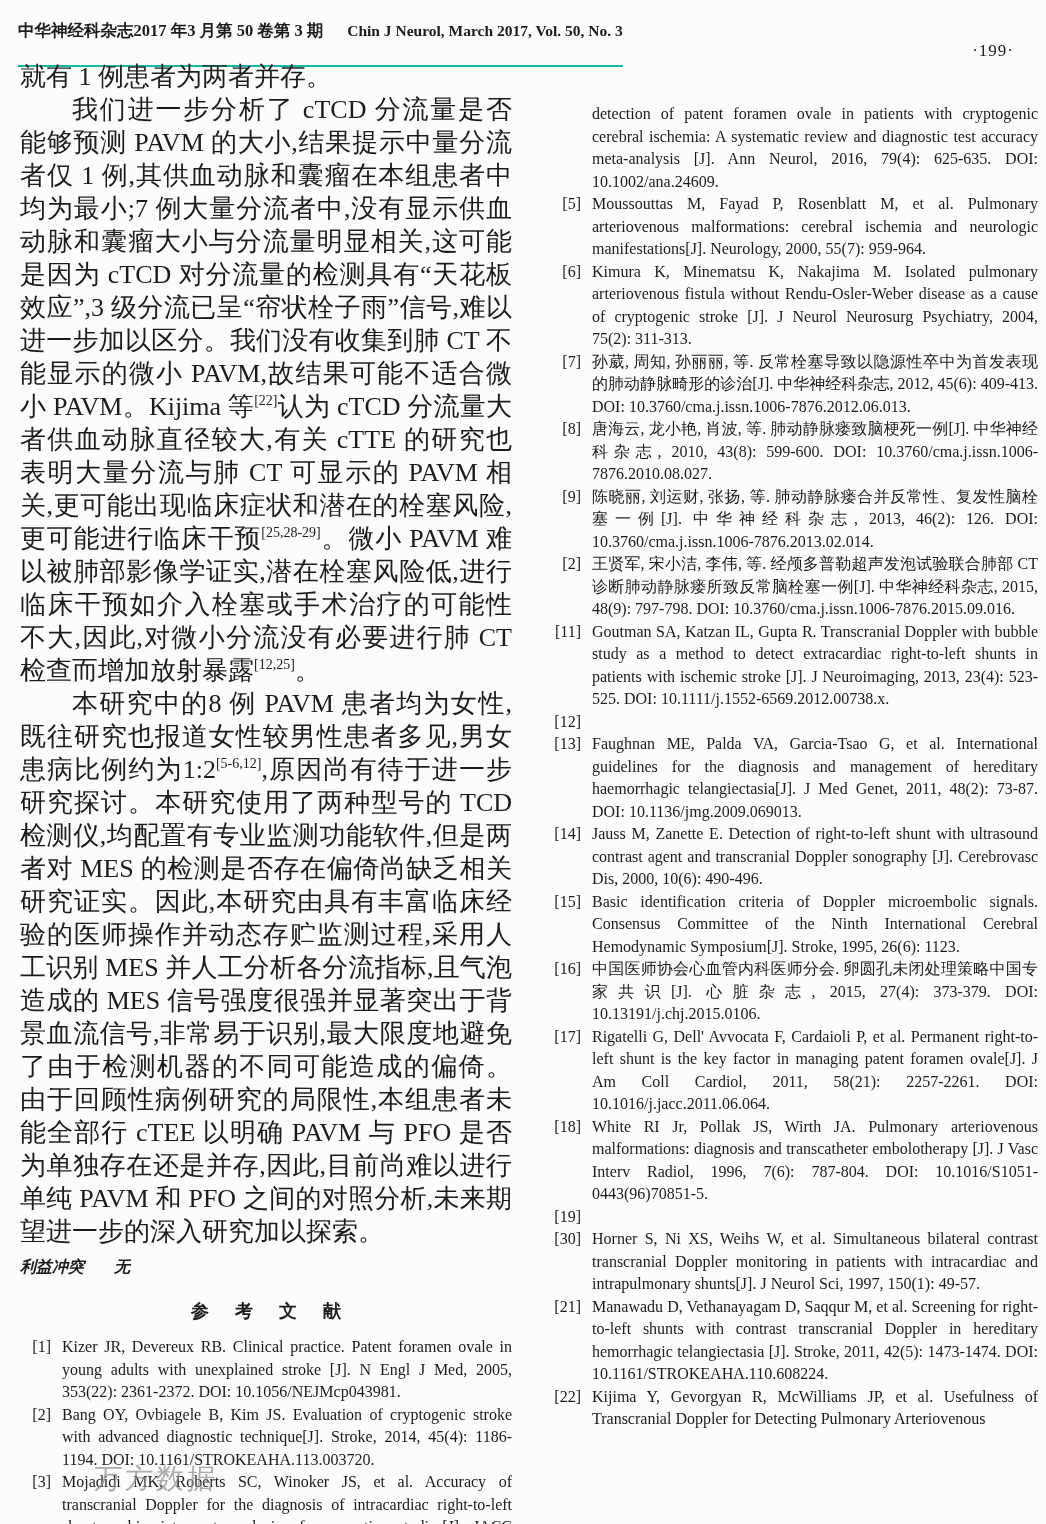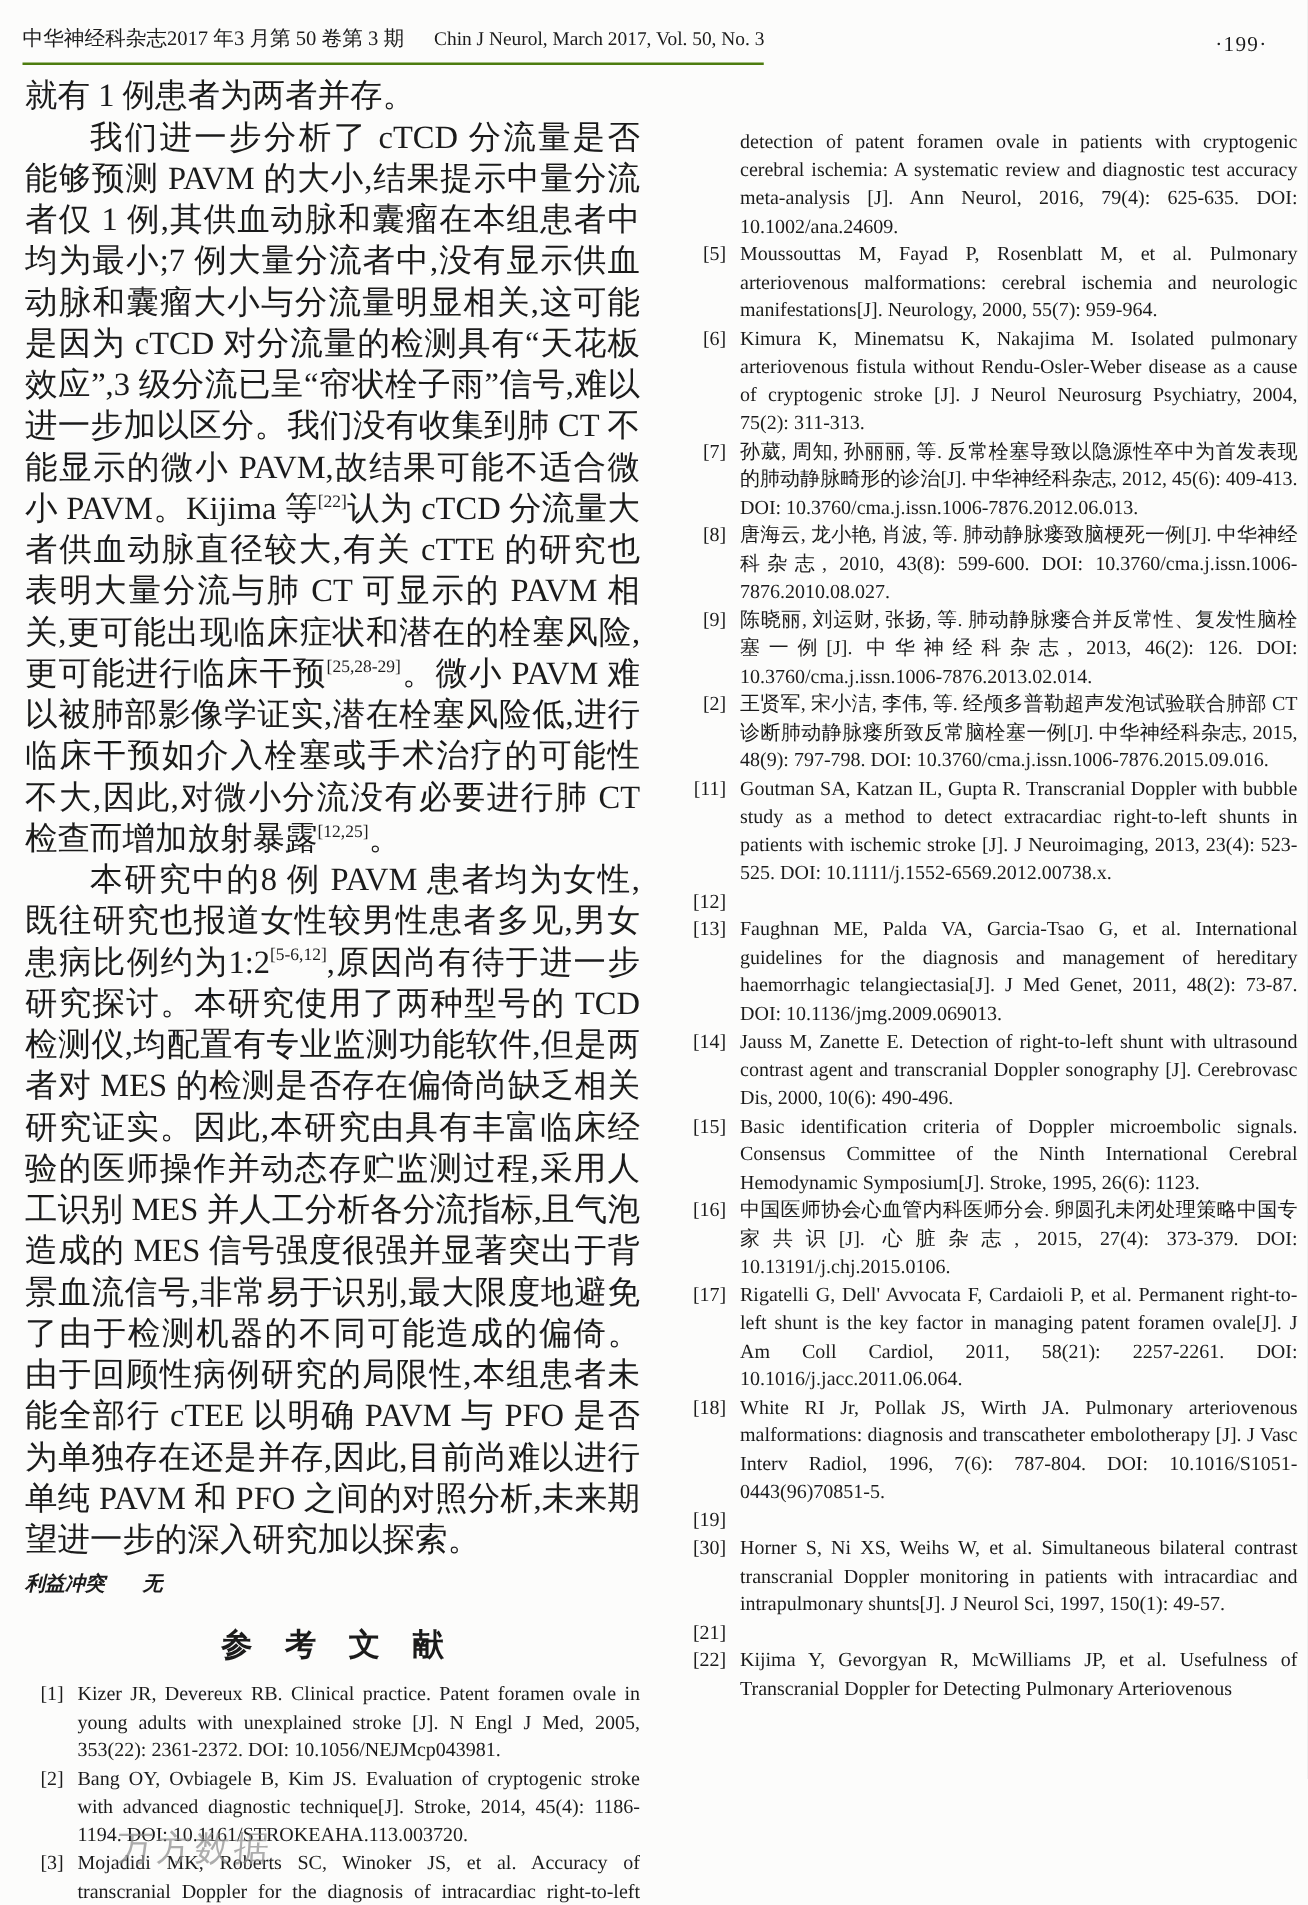--- a/index.html
+++ b/index.html
@@ -11,24 +11,25 @@
     overflow:hidden;
     font-family:"Liberation Serif","DejaVu Serif",serif;
     color:#1b1b1b;
   }
   
   .page-header{
     position:absolute;top:20px;left:18px;right:32px;
     display:flex;justify-content:space-between;align-items:flex-end;
   }
   .journal-title{
-    border-bottom:2px solid #4d7c0f;
-    padding-bottom:8px;
+    border-bottom:2px solid #14b8a6;
+    padding-bottom:23px;
     font-size:16.5px;
     white-space:nowrap;
+    font-weight:bold;
   }
   .journal-title .j-en{margin-left:24px;font-size:15.5px;}
   .page-num{font-size:17px;letter-spacing:1px;padding-bottom:6px;}
   
   .col-left{position:absolute;left:20px;top:60px;width:492px;}
   .col-right{position:absolute;left:540px;top:56px;width:498px;margin-top:47px;}
   
   .body-text p{
     margin:0;
     font-size:26px;
@@ -36,21 +37,21 @@
     text-align:justify;
   }
   .body-text p.indent{text-indent:2em;}
   sup.cite{font-size:14px;line-height:0;}
   
   .coi{font-size:16px;margin-top:9px;font-style:italic;}
   .coi .coi-label{font-weight:bold;}
   .coi .coi-value{margin-left:30px;font-weight:bold;}
   
   .ref-heading{
-    font-size:25px;font-weight:bold;
+    font-size:18px;font-weight:bold;
     text-align:center;
     letter-spacing:26px;
     padding-left:26px;
     margin:21px 0 13px 0;
   }
   .refs{font-size:16px;line-height:22.5px;}
   .ref{display:flex;}
   .ref-num{
     flex:0 0 42px;
     text-align:right;
@@ -174,20 +175,21 @@
       </div>
       <div class="ref">
         <span class="ref-num">[19]</span>
       </div>
       <div class="ref">
         <span class="ref-num">[30]</span>
         <span class="ref-text">Horner S, Ni XS, Weihs W, et al. Simultaneous bilateral contrast transcranial Doppler monitoring in patients with intracardiac and intrapulmonary shunts[J]. J Neurol Sci, 1997, 150(1): 49-57.</span>
       </div>
       <div class="ref">
         <span class="ref-num">[21]</span>
+        <span class="ref-text">Manawadu D, Vethanayagam D, Saqqur M, et al. Screening for right-to-left shunts with contrast transcranial Doppler in hereditary hemorrhagic telangiectasia [J]. Stroke, 2011, 42(5): 1473-1474. DOI: 10.1161/STROKEAHA.110.608224.</span>
       </div>
       <div class="ref">
         <span class="ref-num">[22]</span>
         <span class="ref-text">Kijima Y, Gevorgyan R, McWilliams JP, et al. Usefulness of Transcranial Doppler for Detecting Pulmonary Arteriovenous</span>
       </div>
     </div>
   </div>
 
   <div class="watermark">万方数据</div>
 

